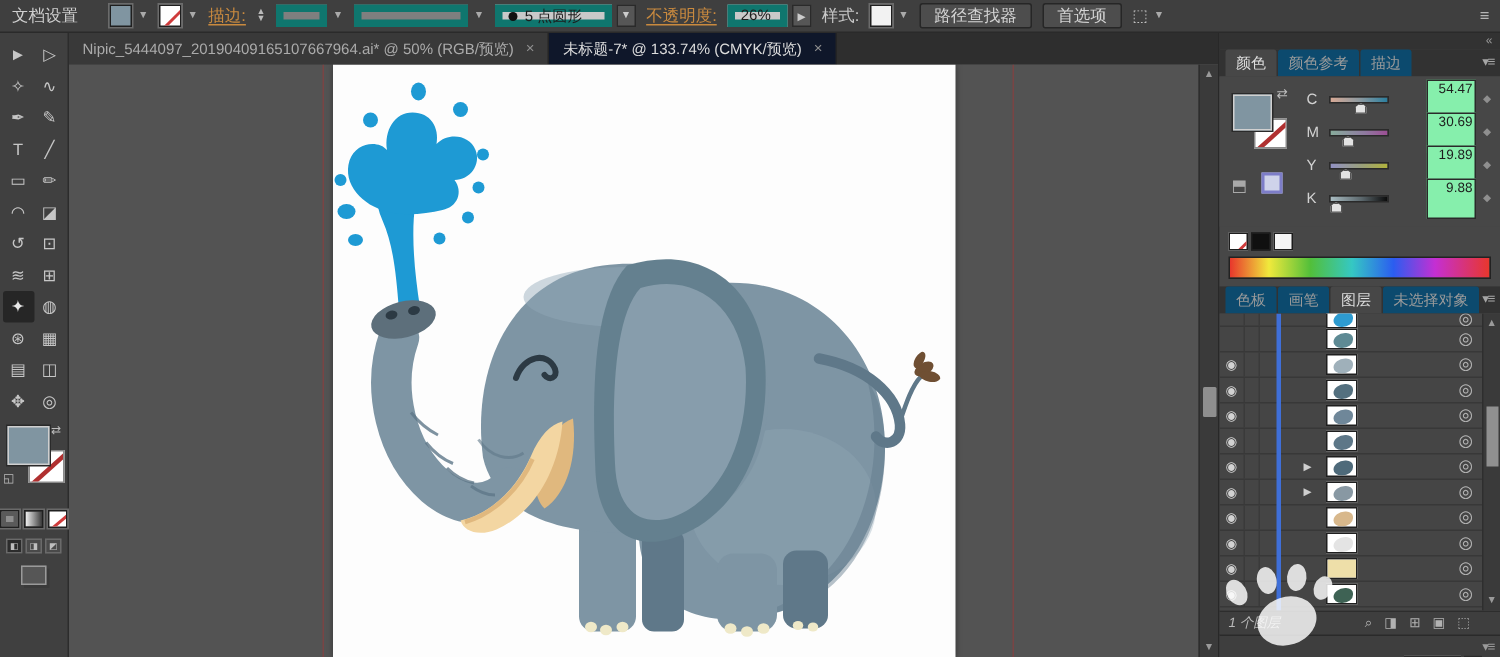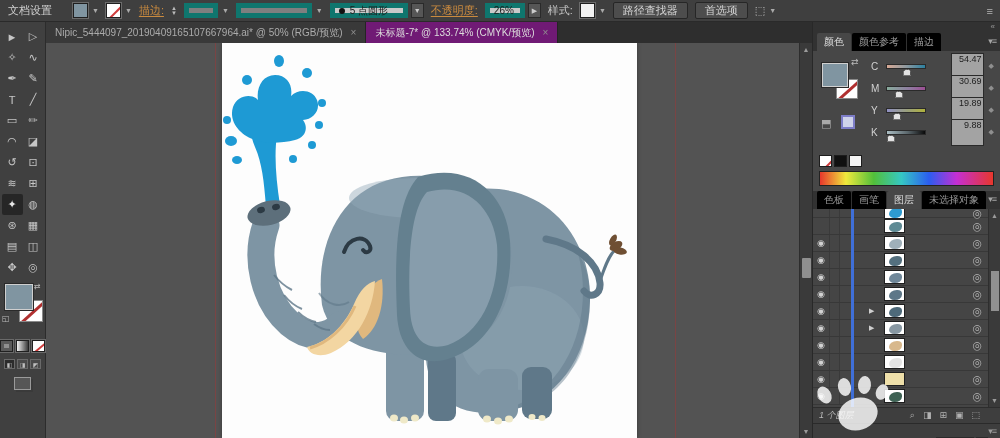--- a/index.html
+++ b/index.html
@@ -51,56 +51,56 @@
   .modes .m{width:11px;height:10px;border:1px solid #6a6a6a;background:#4a4a4a;font-size:6px;color:#bfbfbf;
     display:flex;align-items:center;justify-content:center;}
   .modes .m.on{background:#2c2c2c;}
   #screenmode{margin:8px auto 0;width:17px;height:13px;border:1px solid #9a9a9a;background:#565656;
     box-shadow:2px 2px 0 #3a3a3a;}
 
   
   #tabbar{position:absolute;left:46px;top:22px;width:766px;height:21px;background:#2e2e2e;display:flex;font-size:10px;}
   .doc-tab{display:flex;align-items:center;gap:8px;padding:0 9px;background:#393939;color:#ababab;
     border-right:1px solid #242424;white-space:nowrap;}
-  .doc-tab.active{background:#701a75;color:#dcdcdc;}
+  .doc-tab.active{background:#0f172a;color:#dcdcdc;}
   .tab-close{color:#909090;font-size:10px;}
 
   
   #canvas{position:absolute;left:46px;top:43px;width:766px;height:395px;background:#535353;overflow:hidden;}
   #guide-left,#guide-right{position:absolute;top:0;bottom:0;width:1px;background:#7a4444;}
   #guide-left{left:169px;} #guide-right{left:629px;}
   #artboard{position:absolute;left:176px;top:0;width:415px;height:395px;background:#fdfdfd;box-shadow:0 0 4px rgba(0,0,0,.35);}
   #vscroll{position:absolute;right:0;top:0;bottom:0;width:13px;background:#3a3a3a;border-left:1px solid #2d2d2d;}
   .scroll-arrow{height:13px;display:flex;align-items:center;justify-content:center;font-size:7px;color:#9a9a9a;}
   #vthumb{position:absolute;left:2px;top:215px;width:9px;height:20px;background:#8f8f8f;border-radius:1px;}
   .scroll-arrow.bottom{position:absolute;bottom:0;left:0;right:0;}
 
   
   #dock{position:absolute;right:0;top:22px;width:188px;height:416px;background:#3e3e3e;border-left:1px solid #282828;}
   #dock-header{height:11px;background:#323232;text-align:right;font-size:8px;color:#9a9a9a;line-height:10px;padding-right:5px;}
   .ptabs{height:18px;background:#323232;display:flex;align-items:flex-end;font-size:10px;gap:1px;padding-left:4px;position:relative;}
-  .ptab{padding:2px 7px;color:#9a9a9a;background:#000000;border-radius:2px 2px 0 0;white-space:nowrap;}
+  .ptab{padding:2px 7px;color:#9a9a9a;background:#0c4a6e;border-radius:2px 2px 0 0;white-space:nowrap;}
   .ptab.active{background:#474747;color:#dedede;}
   .ptab-menu{position:absolute;right:4px;top:3px;color:#a5a5a5;font-size:9px;letter-spacing:-1px;}
 
   #color-body{position:relative;height:100px;background:#474747;}
   #cp-fill{position:absolute;left:9px;top:12px;width:26px;height:24px;background:var(--fill-color);
     border:1px solid #d0d0d0;box-shadow:0 0 0 1px #2a2a2a;}
   #cp-stroke{position:absolute;left:23px;top:28px;width:22px;height:20px;background:#fff;border:1px solid #8a8a8a;overflow:hidden;}
   #cp-stroke::after{content:"";position:absolute;left:-5px;top:8px;width:36px;height:3px;background:#b03030;transform:rotate(-42deg);}
   #cp-swap{position:absolute;left:38px;top:6px;font-size:9px;color:#bbb;}
   #cp-cube{position:absolute;left:8px;top:66px;font-size:11px;color:#a9a9a9;}
   #cp-lastcolor{position:absolute;left:28px;top:64px;width:14px;height:14px;background:#cfd3ea;border:2px solid #7d7dc8;}
   .slider-area{position:absolute;left:58px;top:4px;right:6px;}
   .slider-row{display:flex;align-items:center;height:22px;gap:5px;}
   .sl-label{width:10px;font-size:10px;color:#d2d2d2;}
   .sl-track{position:relative;flex:1;height:5px;border:1px solid #2a2a2a;}
   .sl-thumb{position:absolute;top:4px;width:8px;height:7px;background:#e3e3e3;border:1px solid #555;
     clip-path:polygon(50% 0,100% 45%,100% 100%,0 100%,0 45%);}
-  .sl-value{width:33px;height:27px;background:#a3a3a3;border:1px solid #2a2a2a;color:#1d1d1d;font-size:9px;
+  .sl-value{width:33px;height:27px;background:#86efac;border:1px solid #2a2a2a;color:#1d1d1d;font-size:9px;
     text-align:right;padding-right:1px;overflow:hidden;white-space:nowrap;margin-left:20px;}
   .sl-grip{font-size:7px;color:#8f8f8f;}
   #swatch-trio{position:absolute;left:6px;top:104px;display:flex;gap:2px;}
   #swatch-trio .t{width:13px;height:12px;border:1px solid #1d1d1d;position:relative;overflow:hidden;}
   #spectrum{position:absolute;left:6px;top:120px;right:6px;height:15px;border:1px solid #222;
     background:linear-gradient(90deg,#e8372c,#f0e93c 15%,#52bf3a 31%,#35c8c3 47%,#2b5df0 63%,#c42fd3 79%,#e8372c);}
   #color-wrap{position:relative;height:140px;background:#474747;}
 
   #layers-list{position:relative;height:198px;background:#454545;overflow:hidden;}
   .layer-row{position:relative;height:17px;border-bottom:1px solid #383838;display:flex;align-items:center;}

